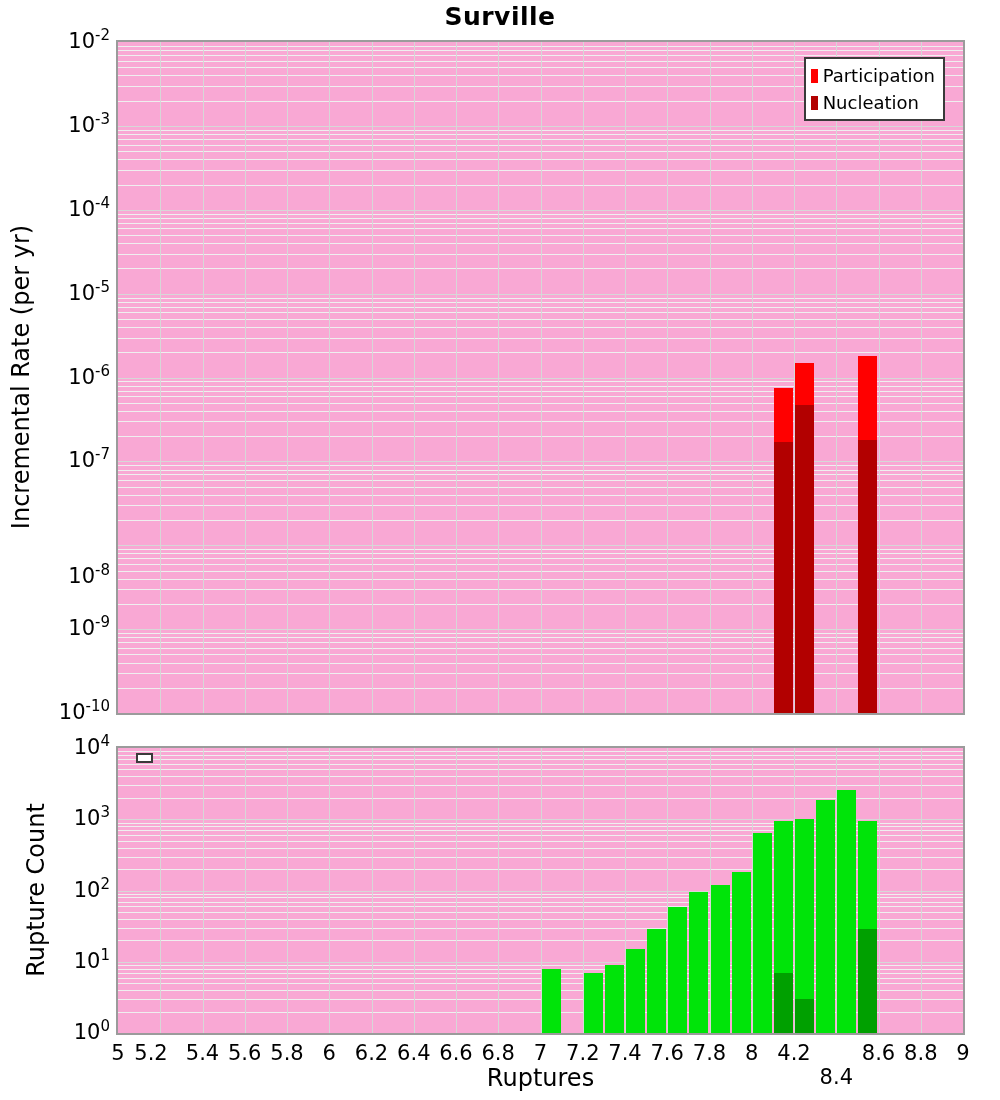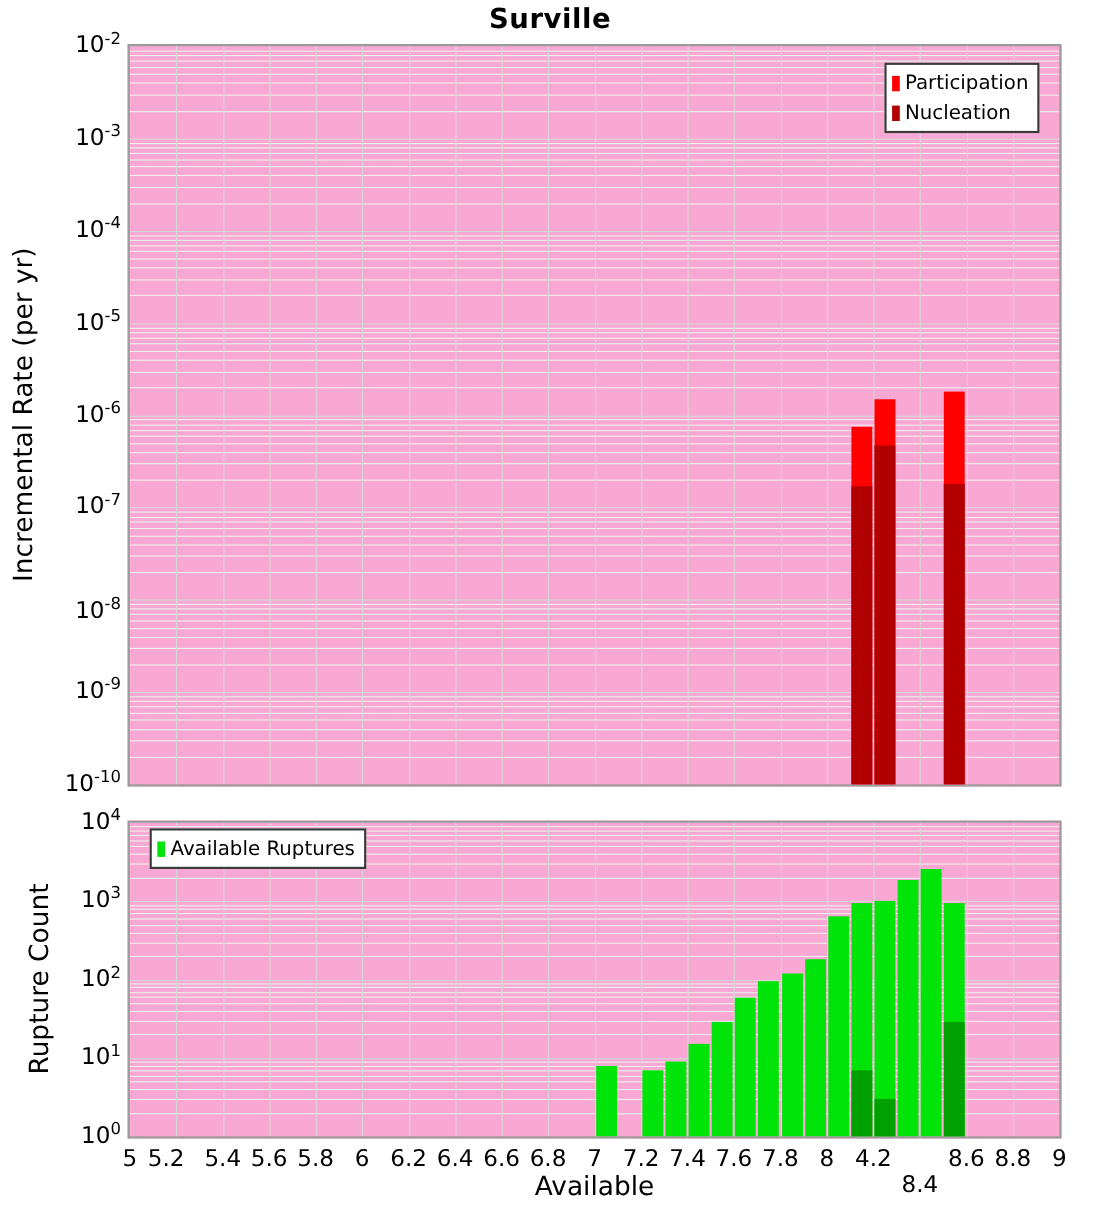--- a/index.html
+++ b/index.html
@@ -46,30 +46,30 @@
   #legend-top { top:15px; right:18px; }
   #legend-bot { top:5px;  left:18px; }
 </style>
 </head>
 <body>
 
 <div class="title">Surville</div>
 
 <div class="vlab" style="left:21px; top:377px;">Incremental Rate (per yr)</div>
 <div class="vlab" style="left:36px; top:890px;">Rupture Count</div>
-<div class="xlab">Available</div>
+<div class="xlab">Ruptures</div>
 
 <div id="yticks-top">
     <div class="ytick" style="top: 42px;">10<sup>-2</sup></div>
     <div class="ytick" style="top: 125.9px;">10<sup>-3</sup></div>
     <div class="ytick" style="top: 209.8px;">10<sup>-4</sup></div>
     <div class="ytick" style="top: 293.6px;">10<sup>-5</sup></div>
     <div class="ytick" style="top: 377.5px;">10<sup>-6</sup></div>
     <div class="ytick" style="top: 461.4px;">10<sup>-7</sup></div>
-    <div class="ytick" style="top: 556px;">10<sup>-8</sup></div>
+    <div class="ytick" style="top: 577px;">10<sup>-8</sup></div>
     <div class="ytick" style="top: 629.1px;">10<sup>-9</sup></div>
     <div class="ytick" style="top: 713px;">10<sup>-10</sup></div>
   </div>
 <div id="yticks-bot">
     <div class="ytick" style="top: 748px;">10<sup>4</sup></div>
     <div class="ytick" style="top: 819.3px;">10<sup>3</sup></div>
     <div class="ytick" style="top: 890.5px;">10<sup>2</sup></div>
     <div class="ytick" style="top: 961.8px;">10<sup>1</sup></div>
     <div class="ytick" style="top: 1033px;">10<sup>0</sup></div>
   </div>
@@ -201,24 +201,20 @@
     <div class="bar" style="left: 655.9px; width: 19px; top: 346px; height: 325px; background: rgb(255, 0, 0); z-index: 1;"></div>
     <div class="bar" style="left: 677.1px; width: 19px; top: 320.7px; height: 350.3px; background: rgb(255, 0, 0); z-index: 1;"></div>
     <div class="bar" style="left: 740.4px; width: 19px; top: 314.1px; height: 356.9px; background: rgb(255, 0, 0); z-index: 1;"></div>
     <div class="bar" style="left: 655.9px; width: 19px; top: 400px; height: 271px; background: rgb(178, 0, 0); z-index: 2;"></div>
     <div class="bar" style="left: 677.1px; width: 19px; top: 363px; height: 308px; background: rgb(178, 0, 0); z-index: 2;"></div>
     <div class="bar" style="left: 740.4px; width: 19px; top: 398px; height: 273px; background: rgb(178, 0, 0); z-index: 2;"></div>
   </div>
 
 <div id="plot-bot" class="plot">
   <div id="legend-bot" class="legend">
-    <div class="legend-row">
-      <span class="swatch" id="sw-available" style="background: rgb(0, 228, 9);"></span>
-      <span>Available Ruptures</span>
-    </div>
   </div>
 <div class="gl-h minor" style="top: 263.6px;"></div>
     <div class="gl-h minor" style="top: 251px;"></div>
     <div class="gl-h minor" style="top: 242.1px;"></div>
     <div class="gl-h minor" style="top: 235.2px;"></div>
     <div class="gl-h minor" style="top: 229.6px;"></div>
     <div class="gl-h minor" style="top: 224.8px;"></div>
     <div class="gl-h minor" style="top: 220.7px;"></div>
     <div class="gl-h minor" style="top: 217px;"></div>
     <div class="gl-h minor" style="top: 192.3px;"></div>

